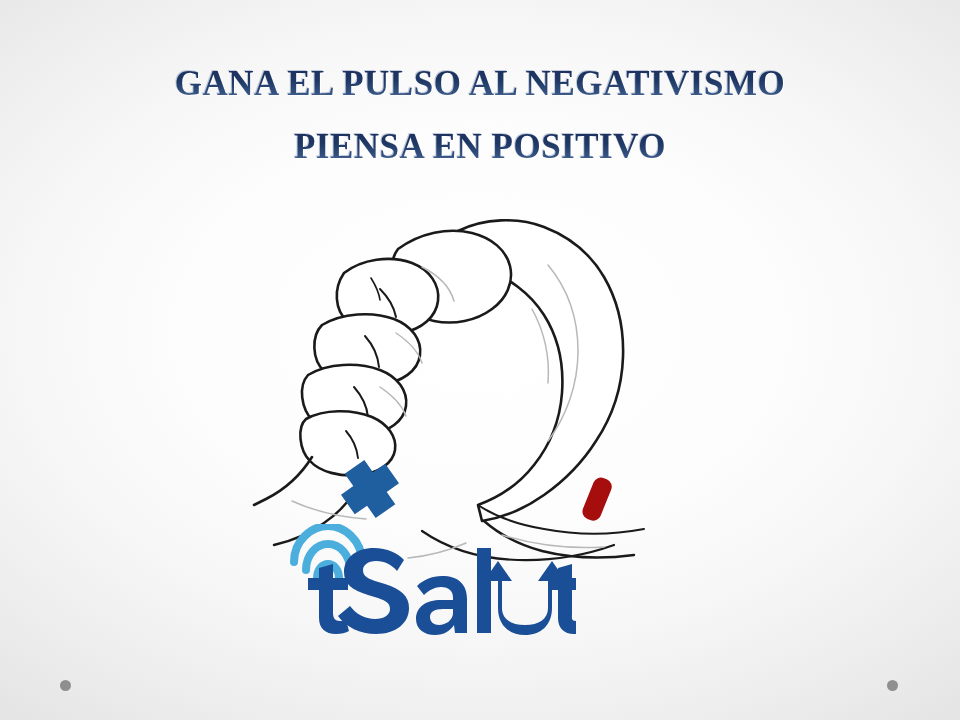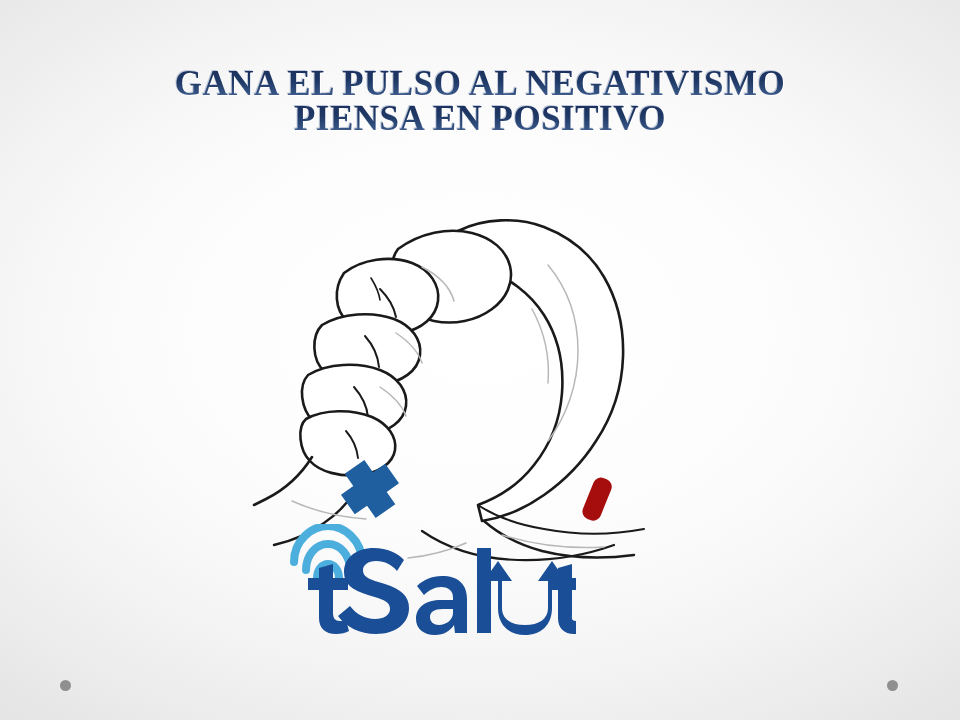--- a/index.html
+++ b/index.html
@@ -48,21 +48,21 @@
         #355383 78%,
         #6d85ae 100%);
     -webkit-background-clip: text;
     background-clip: text;
     color: transparent;
     -webkit-text-fill-color: transparent;
     filter: drop-shadow(1.5px 1.5px 0.6px rgba(255,255,255,0.95))
             drop-shadow(-0.6px -0.6px 0.4px rgba(120,140,175,0.45));
   }
   .title-line.l1 { font-size: 35px; }
-  .title-line.l2 { font-size: 35px; }
+  .title-line.l2 { font-size: 35px; margin-top: 28px; }
 
   
   #hands {
     position: absolute;
     left: 252px;
     top: 205px;
     width: 460px;
     height: 360px;
   }
   #hands svg { display: block; width: 100%; height: 100%; }

